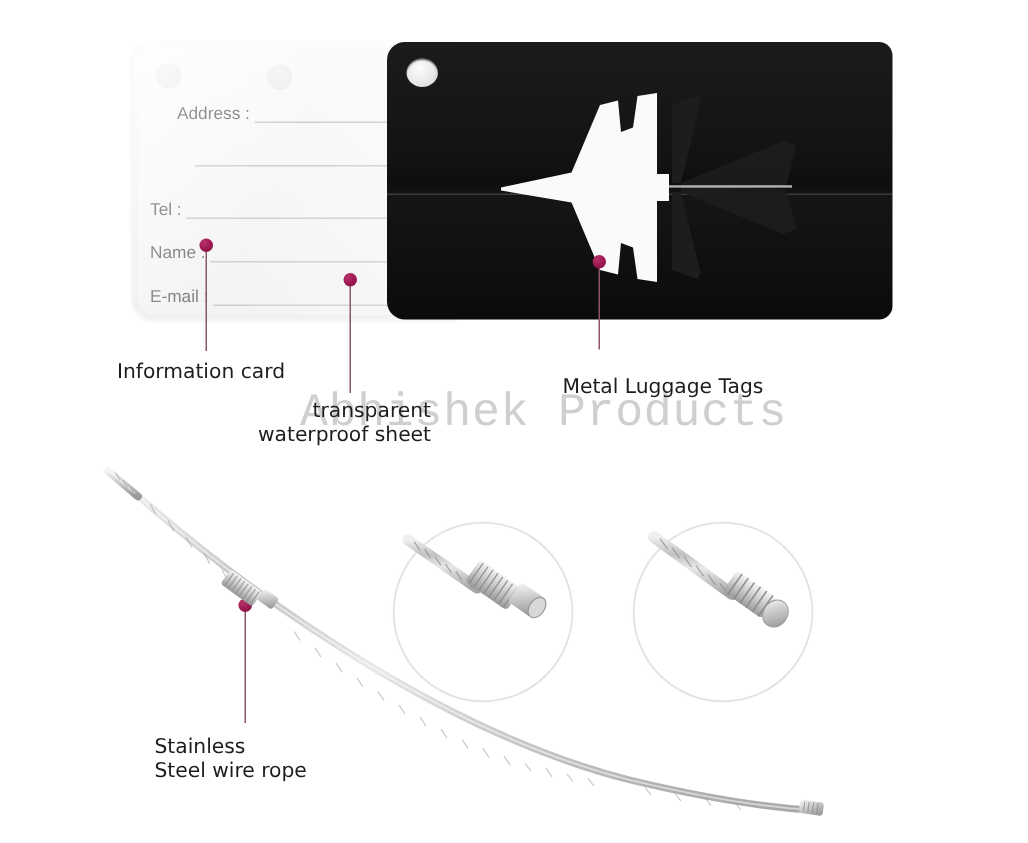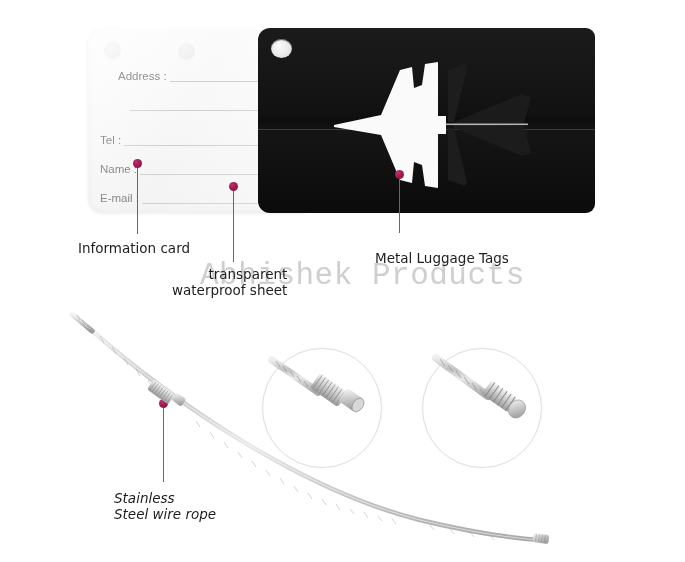--- a/index.html
+++ b/index.html
@@ -252,21 +252,21 @@
   <div class="dot" style="left:229px; top:182px;"></div>
   <div class="callout" style="left:172px; top:266px; text-align:right;">transparent
 waterproof sheet</div>
 
   <div class="leader" style="left:399px; top:175px; height:58px;"></div>
   <div class="dot" style="left:395px; top:170px;"></div>
   <div class="callout" style="left:335px; top:250px;margin-left:40px;">Metal Luggage Tags</div>
 
   <div class="leader" style="left:163px; top:404px; height:78px;"></div>
   <div class="dot" style="left:159px; top:399px;"></div>
-  <div class="callout" style="left:114px; top:490px;font-style:italic;">Stainless
+  <div class="callout" style="left:103px; top:490px;">Stainless
 Steel wire rope</div>
 
   <div class="detail-circle c1"></div>
   <div class="detail-circle c2"></div>
 
   <svg class="wire-svg" width="685" height="562" viewBox="0 0 685 562">
     <defs>
       <linearGradient id="cableGrad" x1="0" y1="0" x2="0" y2="1">
         <stop offset="0%" stop-color="#efefef"></stop>
         <stop offset="30%" stop-color="#c2c2c2"></stop>

